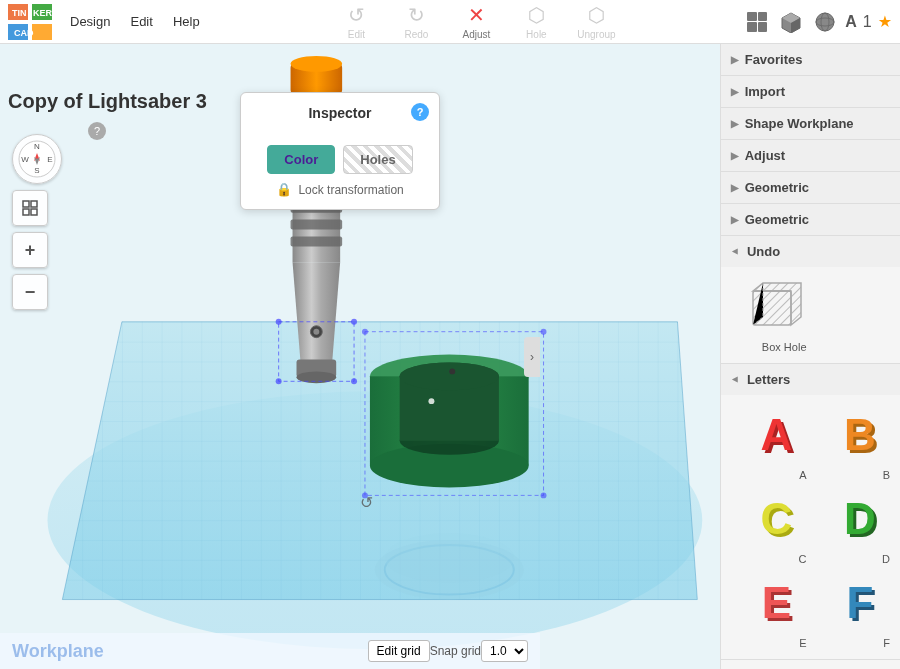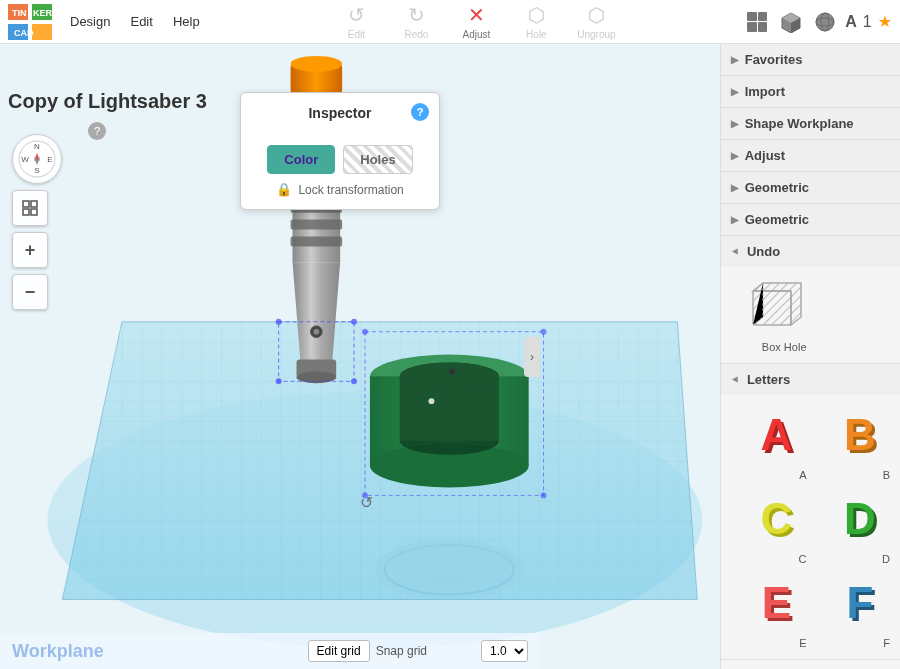--- a/index.html
+++ b/index.html
@@ -57,23 +57,23 @@
     .letter-a { font-size: 44px; font-weight: 900; color: #e33; text-shadow: 3px 3px 0 #a22; line-height: 1; }
     .letter-b { font-size: 44px; font-weight: 900; color: #e82; text-shadow: 3px 3px 0 #a61; line-height: 1; }
     .letter-c { font-size: 44px; font-weight: 900; color: #dd3; text-shadow: 3px 3px 0 #aa1; line-height: 1; }
     .letter-d { font-size: 44px; font-weight: 900; color: #3a3; text-shadow: 3px 3px 0 #262; line-height: 1; }
     .letter-e { font-size: 44px; font-weight: 900; color: #e55; text-shadow: 3px 3px 0 #a33; line-height: 1; }
     .letter-f { font-size: 44px; font-weight: 900; color: #38b; text-shadow: 3px 3px 0 #257; line-height: 1; }
 
     
     #bottom-bar { position: absolute; bottom: 0; left: 0; right: 180px; height: 36px; display: flex; align-items: center; justify-content: space-between; padding: 0 12px; background: rgba(240,248,255,0.8); z-index: 5; }
     .workplane-label { font-size: 18px; font-weight: bold; color: rgba(0,80,200,0.35); }
-    .snap-controls { display: flex; align-items: center; gap: 6px; font-size: 12px; color: #555; }
+    .snap-controls { display: flex; align-items: center; font-size: 12px; color: #555; }
     .snap-btn { padding: 3px 8px; background: #fff; border: 1px solid #bbb; border-radius: 3px; font-size: 12px; cursor: pointer; }
-    .snap-select { padding: 2px 4px; border: 1px solid #bbb; border-radius: 3px; font-size: 12px; background: #fff; cursor: pointer; margin-left: 48px; }
+    .snap-select { padding: 2px 4px; border: 1px solid #bbb; border-radius: 3px; font-size: 12px; background: #fff; cursor: pointer; }
 
     
     #right-collapse { position: absolute; right: 180px; top: 50%; transform: translateY(-50%); width: 16px; height: 40px; background: #ddd; border-radius: 4px 0 0 4px; display: flex; align-items: center; justify-content: center; cursor: pointer; font-size: 12px; color: #666; z-index: 10; }
 
     
     #project-title { position: absolute; top: 46px; left: 8px; font-size: 20px; font-weight: bold; color: #333; z-index: 10; }
 
     
     #help-btn { position: absolute; top: 78px; left: 88px; width: 18px; height: 18px; border-radius: 50%; background: #aaa; color: #fff; font-size: 11px; display: flex; align-items: center; justify-content: center; cursor: pointer; z-index: 10; }
     .tr-letter { font-size: 16px; font-weight: bold; color: #555; }

